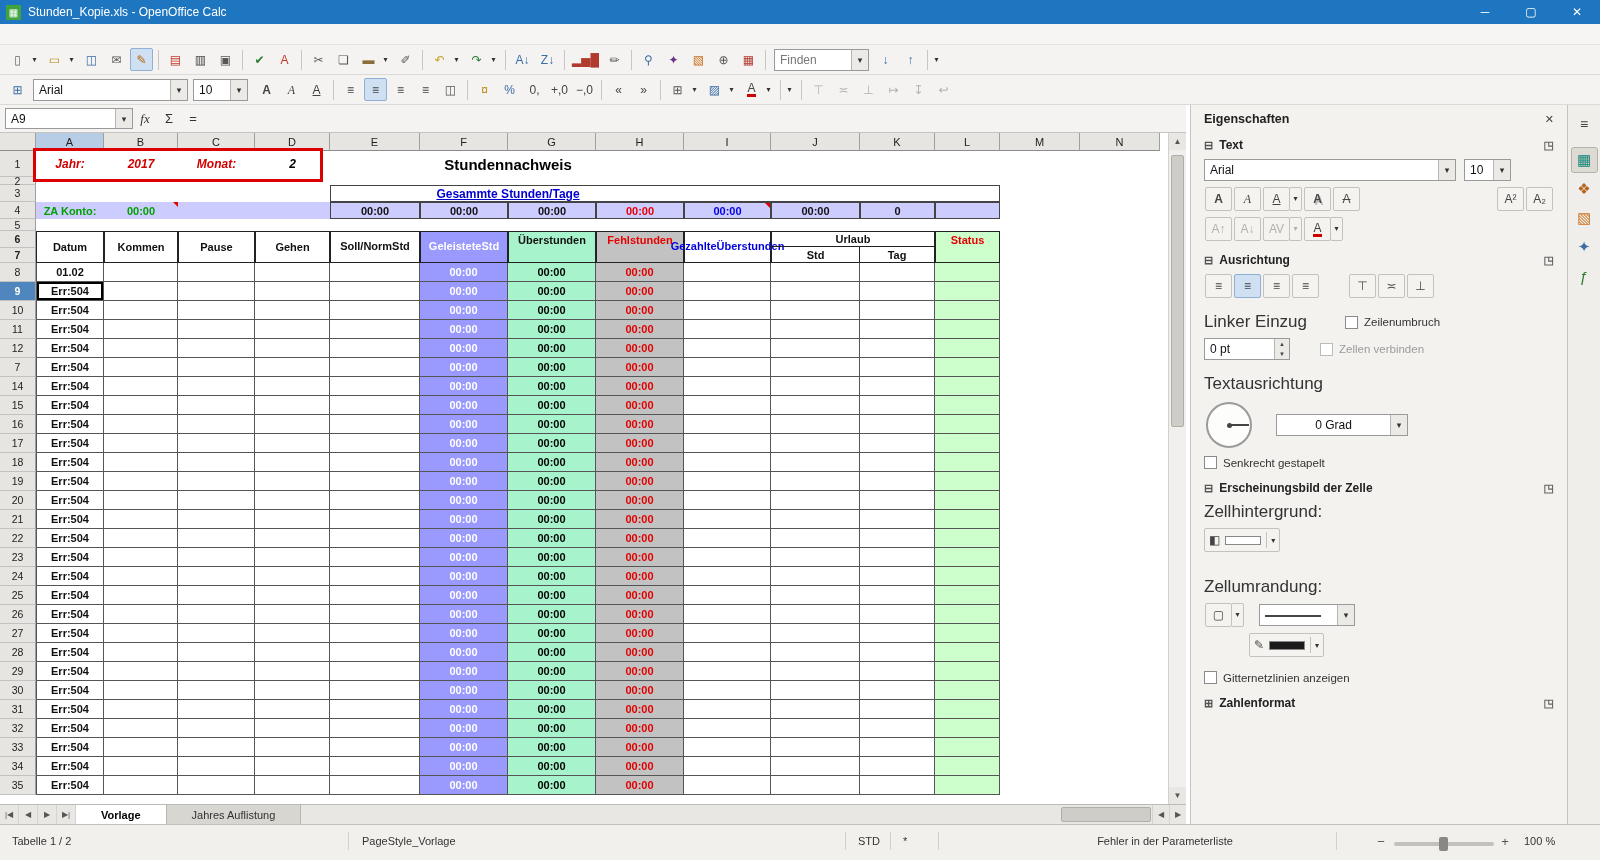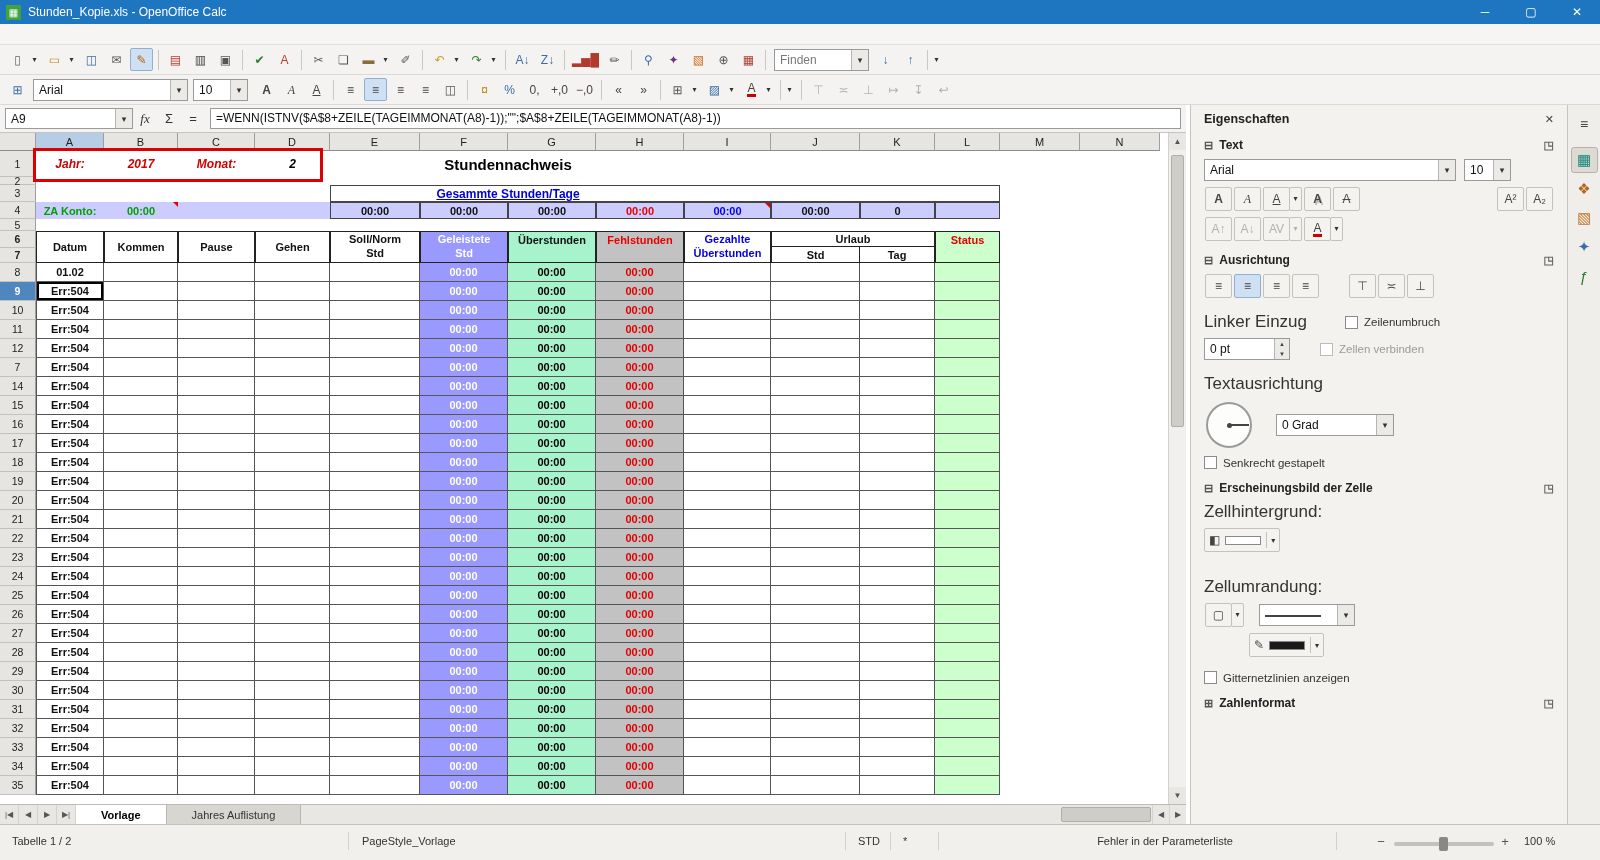--- a/index.html
+++ b/index.html
@@ -73,21 +73,21 @@
 .t-blk{color:#000;}
 .spacer{width:294px;flex:none;}
 .r3box{width:670px;border:1px solid #444;position:relative;flex:none;}
 .r3text{position:absolute;left:0;top:0;width:354px;height:100%;display:flex;align-items:center;justify-content:center;color:#0000d0;font-weight:bold;text-decoration:underline;font-size:12px;}
 .r4 .c{background:#ccccff;font-weight:bold;}
 .r4 .bx{border:1px solid #444;}
 .za{color:#00a000;}
 .marker::after{content:"";position:absolute;top:0;right:0;width:0;height:0;border-top:5px solid #e00000;border-left:5px solid transparent;}
 .hrow{height:32px;font-weight:bold;}
 .hc{border:1px solid #222;display:flex;align-items:center;justify-content:center;font-size:11px;background:#fff;flex:none;text-align:center;}
-.hc.two{flex-direction:column;justify-content:center;line-height:1.25;}
+.hc.two{justify-content:center;line-height:1.25;}
 .hc.top{align-items:flex-start;padding-top:2px;}
 .fpurp{background:#9999fe;color:#fff;}
 .gmint{background:#a7f3cb;}
 .hgray{background:#c2c2c2;}
 .lgreen{background:#ccffcc;}
 .rhcol{width:36px;display:flex;flex-direction:column;flex:none;}
 .rhcol .rh{width:100%;}
 .h17{height:17px;}
 .h15{flex:1;}
 .urlaub-box{width:164px;display:flex;flex-direction:column;border:1px solid #222;flex:none;font-weight:bold;}
@@ -429,21 +429,20 @@
   </div>
 
   <div class="formulabar">
     <span class="combo namebox">
       <span class="cval">A9</span>
       <span class="carr">▾</span>
     </span>
     <span class="fbtn fx">fx</span>
     <span class="fbtn">Σ</span>
     <span class="fbtn">=</span>
-    <span class="fml">=WENN(ISTNV($A$8+ZEILE(TAGEIMMONAT(A8)-1));"";$A$8+ZEILE(TAGEIMMONAT(A8)-1))</span>
   </div>
 
   <div class="sheet">
     <div class="colhdr">
       <div class="ch corner"></div>
       <div class="ch cA sel">A</div>
       <div class="ch cB">B</div>
       <div class="ch cC">C</div>
       <div class="ch cD">D</div>
       <div class="ch cE">E</div>
@@ -1226,21 +1225,21 @@
           </span>
       </span>
       <span class="cbrow dis" style="margin-left:30px;">
         <span class="cb"></span>
         <span class="cblab">Zellen verbinden</span>
       </span>
     </div>
     <div class="plab" style="margin-top:14px;">Textausrichtung</div>
     <div class="p-row">
       <span class="dial"></span>
-      <span class="combo" style="width:118px;">
+      <span class="combo" style="width:132px;text-align:center;">
         <span class="cval">0 Grad</span>
         <span class="carr">▾</span>
       </span>
     </div>
     <div class="p-row cbrow">
       <span class="cb"></span>
       <span class="cblab">Senkrecht gestapelt</span>
     </div>
 
     <div class="sec-h">

